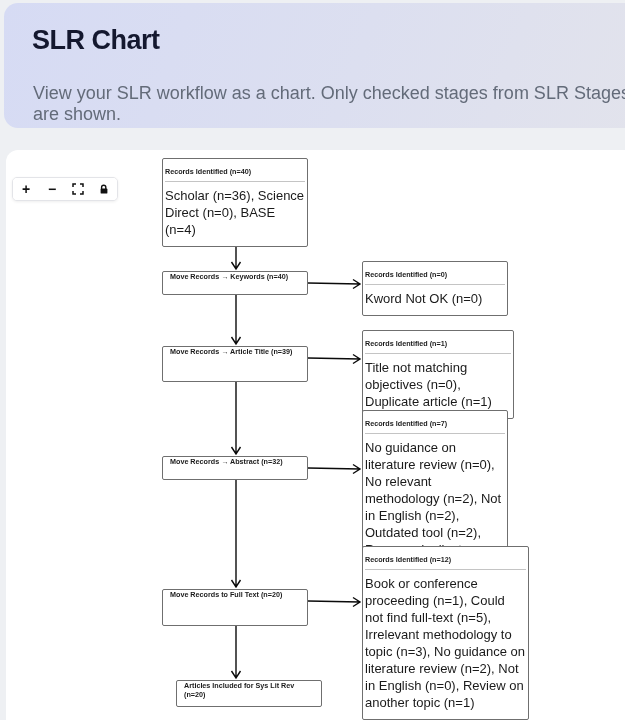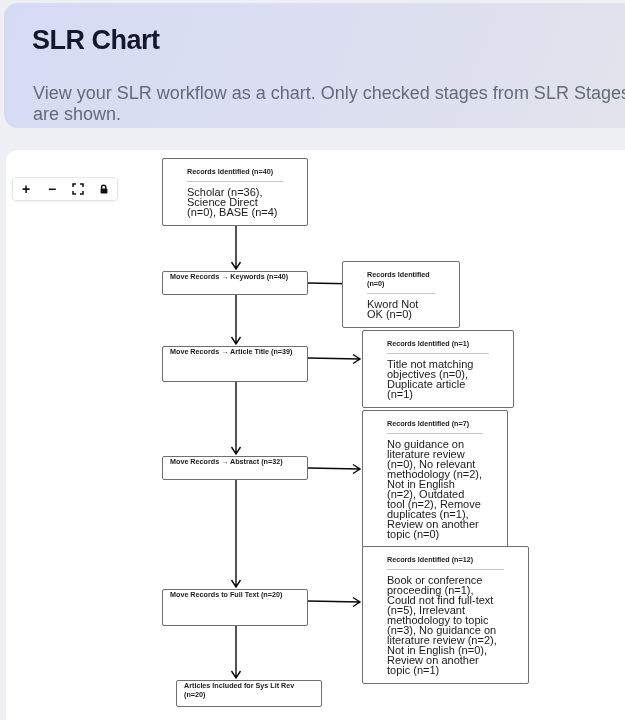--- a/index.html
+++ b/index.html
@@ -41,26 +41,26 @@
   .controls button + button{border-left:0;}
   .controls svg{display:block;}
   
   #edges-svg{position:absolute;left:0;top:0;z-index:2;pointer-events:none;}
   #edges-svg path{stroke:#0a0a0a;stroke-width:1.4;fill:none;}
   
   #nodes-layer{position:absolute;left:0;top:0;width:625px;height:720px;z-index:3;}
   .node{
     position:absolute;box-sizing:border-box;background:#fff;
     border:1px solid #6f6f6f;border-radius:2px;color:#1a1a1a;
-    padding:8px 24px;
+    padding:8px 2px;
   }
   .node.title-only{display:flex;align-items:flex-start;padding:0 7px;}
   .node-title{font-size:7.2px;font-weight:700;line-height:9px;}
   .node-divider{height:1px;background:#c4c4c4;margin:5px 0;}
-  .node-body{font-size:11px;line-height:10px;}
+  .node-body{font-size:13px;line-height:17px;}
 </style>
 </head>
 <body>
 
 <header class="header-card">
   <h1>SLR Chart</h1>
   <p>View your SLR workflow as a chart. Only checked stages from SLR Stages are shown.</p>
 </header>
 
 <section class="flow-panel"></section>
@@ -91,21 +91,21 @@
     </div>
     <div class="node title-only" style="left: 162px; top: 456px; width: 146px; height: 24px;">
       <div class="node-title">Move Records → Abstract (n=32)</div>
     </div>
     <div class="node title-only" style="left: 162px; top: 589px; width: 146px; height: 37px;">
       <div class="node-title">Move Records to Full Text (n=20)</div>
     </div>
     <div class="node title-only" style="left: 176px; top: 680px; width: 146px; height: 27px;">
       <div class="node-title">Articles Included for Sys Lit Rev (n=20)</div>
     </div>
-    <div class="node" style="left: 342px; top: 261px; width: 118px; min-height: 51px;">
+    <div class="node" style="left: 362px; top: 261px; width: 146px; min-height: 51px;">
       <div class="node-title">Records Identified (n=0)</div>
       <div class="node-divider"></div>
       <div class="node-body">Kword Not OK (n=0)</div>
     </div>
     <div class="node" style="left: 362px; top: 330px; width: 152px; min-height: 61px;">
       <div class="node-title">Records Identified (n=1)</div>
       <div class="node-divider"></div>
       <div class="node-body">Title not matching objectives (n=0), Duplicate article (n=1)</div>
     </div>
     <div class="node" style="left: 362px; top: 410px; width: 146px; min-height: 96px;">

